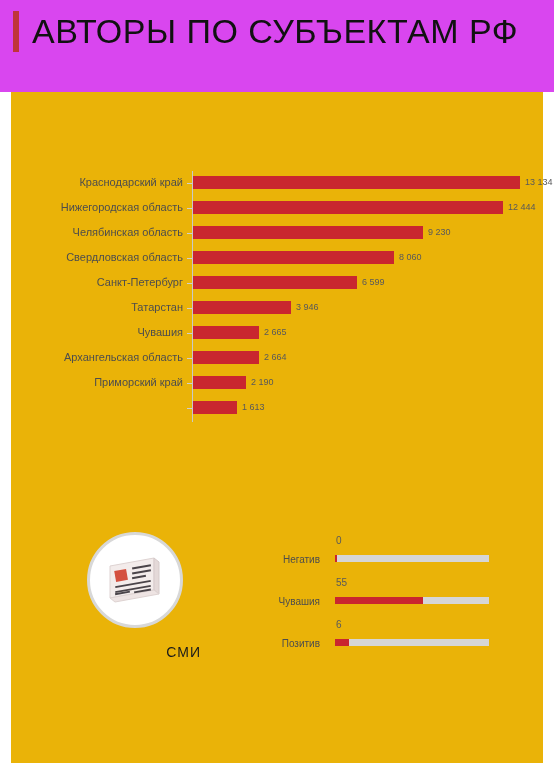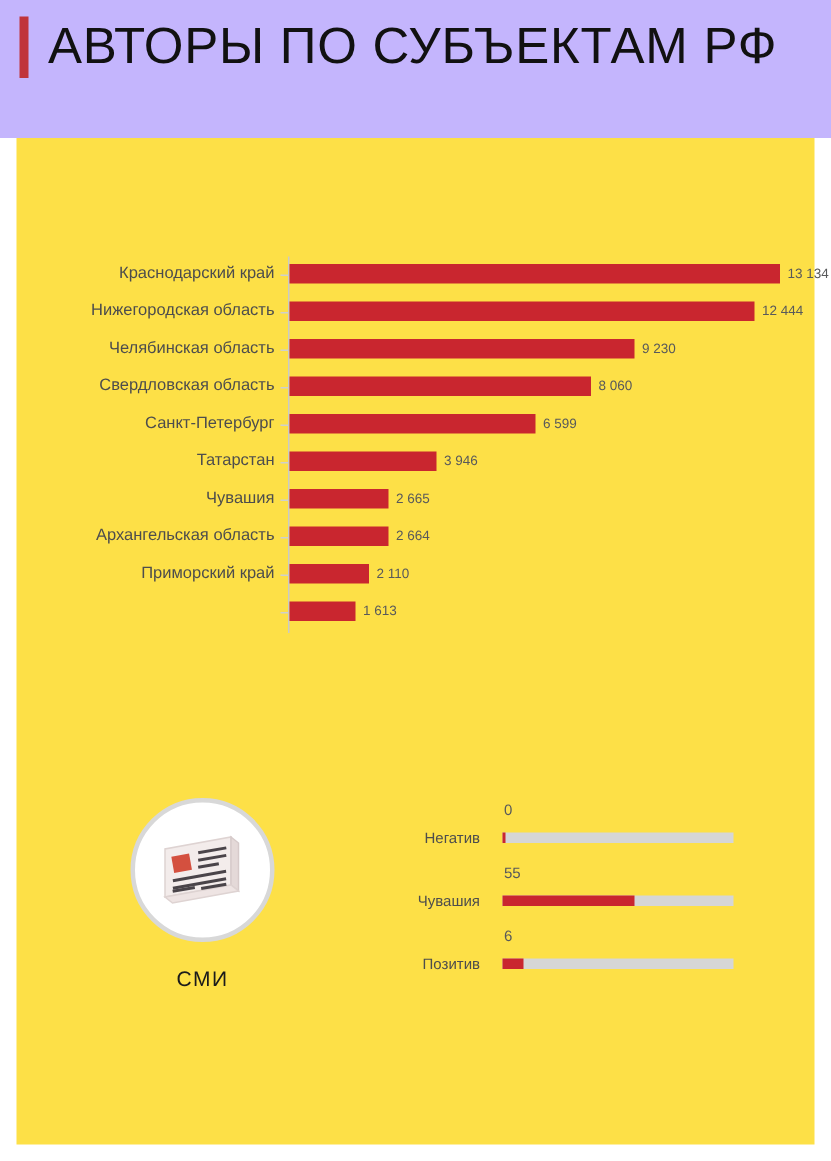--- a/index.html
+++ b/index.html
@@ -15,21 +15,21 @@
     position: relative;
   }
 
   
   #header {
     position: absolute;
     left: 0;
     top: 0;
     width: 554px;
     height: 92px;
-    background: #c4b5fd;
+    background: #d946ef;
   }
   #title-accent {
     position: absolute;
     left: 13px;
     top: 11px;
     width: 6px;
     height: 41px;
     background: #c0343b;
   }
   #page-title {
@@ -44,21 +44,21 @@
     white-space: nowrap;
   }
 
   
   #panel {
     position: absolute;
     left: 11px;
     top: 92px;
     width: 532px;
     height: 671px;
-    background: #fde047;
+    background: #eab308;
   }
 
   
   #bar-chart {
     position: absolute;
     left: 0;
     top: 79px;
     width: 532px;
     height: 255px;
   }
@@ -136,21 +136,21 @@
     top: 50%;
     transform: translate(-50%, -50%);
     width: 58px;
     height: 52px;
   }
   #media-label {
     position: absolute;
     left: 0;
     top: 110px;
     width: 132px;
-    text-align: center;
+    text-align: right;
     font-size: 14px;
     line-height: 20px;
     color: #1b1b1b;
     letter-spacing: 1px;
   }
 
   #sentiment-block {
     position: absolute;
     left: 253px;
     top: 440px;
@@ -257,21 +257,21 @@
         <div class="bar-row" style="top: 175px;">
           <div class="bar-label">Архангельская область</div>
           <div class="bar-tick"></div>
           <div class="bar-fill" style="width: 66px;"></div>
           <div class="bar-value" style="left: 253px;">2 664</div>
         </div>
         <div class="bar-row" style="top: 200px;">
           <div class="bar-label">Приморский край</div>
           <div class="bar-tick"></div>
           <div class="bar-fill" style="width: 53px;"></div>
-          <div class="bar-value" style="left: 240px;">2 110</div>
+          <div class="bar-value" style="left: 240px;">2 190</div>
         </div>
         <div class="bar-row" style="top: 225px; padding-left: 46px;">
           <div class="bar-label">Крым</div>
           <div class="bar-tick"></div>
           <div class="bar-fill" style="width: 44px;"></div>
           <div class="bar-value" style="left: 231px;">1 613</div>
         </div>
       </div>
   </div>
 

